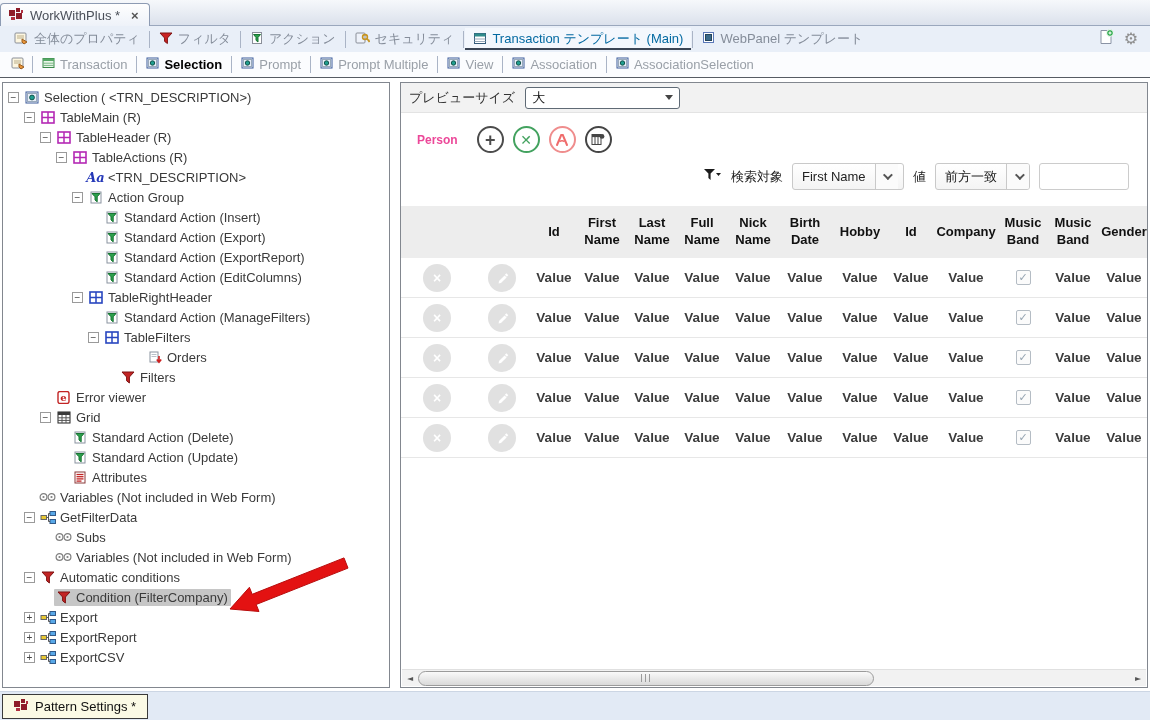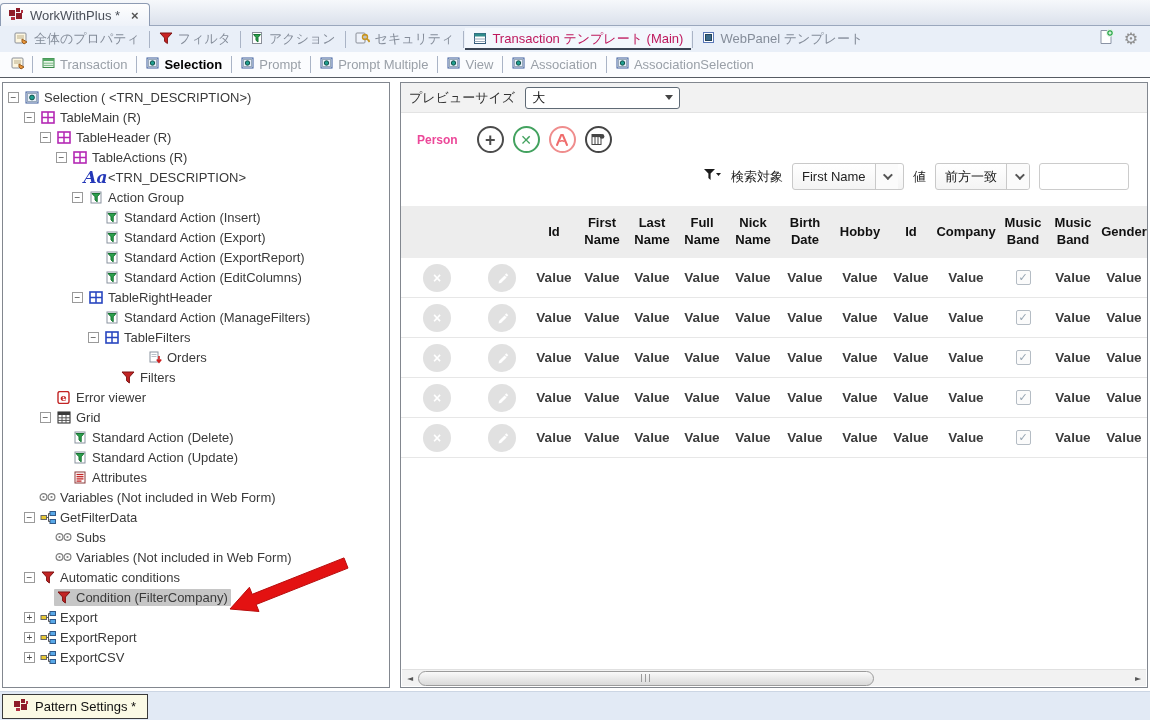--- a/index.html
+++ b/index.html
@@ -16,21 +16,21 @@
   .doc-tab { display:flex; align-items:center; gap:7px; height:23px; margin-bottom:-1px;
     padding:0 10px 0 8px; background:linear-gradient(#fefefe,#eef2f9);
     border:1px solid #8d9bb3; border-bottom:none; border-radius:4px 4px 0 0;
     font-size:13px; color:#4a4f58; }
   .doc-tab .close { color:#555; font-weight:bold; font-size:13px; margin-left:4px; cursor:default; }
 
   
   .toolbar1 { height:26px; background:#e9eff8; display:flex; align-items:center; padding:0 6px; }
   .t1item { display:flex; align-items:center; gap:5px; padding:0 8px; height:24px;
     font-size:13px; color:#858d9a; white-space:nowrap; }
-  .t1item.active { color:#be185d; border-bottom:2px solid #3a4454; height:22px; padding-top:2px; background:#f3f7fd; }
+  .t1item.active { color:#0369a1; border-bottom:2px solid #3a4454; height:22px; padding-top:2px; background:#f3f7fd; }
   .vsep { width:1px; height:17px; background:#aab4c6; margin:0 1px; flex:none; }
   .t1right { margin-left:auto; display:flex; align-items:center; gap:10px; padding-right:6px; }
   .gear { font-family:"DejaVu Sans",sans-serif; font-size:16px; color:#8e8e8e; line-height:1; }
 
   
   .toolbar2 { height:26px; background:#fbfcfe; border-bottom:1px solid #565b63;
     display:flex; align-items:center; padding:0 6px; }
   .t2item { display:flex; align-items:center; gap:5px; padding:0 8px; height:22px;
     font-size:13px; color:#9aa0a8; white-space:nowrap; }
   .t2item.active { color:#000; font-weight:bold; }
@@ -45,21 +45,21 @@
   .tree { padding-top:4px; }
   .trow { display:flex; align-items:center; height:20px; font-size:13px; color:#3a3a3a; white-space:nowrap; }
   .exp { width:11px; height:11px; border:1px solid #9a9a9a; background:#fff; flex:none;
     font-size:10px; line-height:9px; text-align:center; color:#444; margin-right:3px; }
   .exp.none { border:none; background:none; }
   .hl { display:inline-flex; align-items:center; padding:1px 3px 1px 1px; border-radius:1px; }
   .hl.on { background:#c6c6c6; }
   .ticon { width:17px; height:14px; margin-right:4px; display:inline-flex; align-items:center;
     justify-content:center; flex:none; }
   .ticon .aa { font-family:"DejaVu Serif",serif; font-style:italic; font-weight:bold;
-    font-size:17px; color:#2438b8; line-height:1; }
+    font-size:13px; color:#2438b8; line-height:1; }
 
   
   .preview-strip { height:30px; background:#f2f2f2; border-bottom:1px solid #e3e3e3;
     display:flex; align-items:center; gap:10px; padding:0 8px; font-size:13px; color:#333; }
   .combo { width:155px; height:22px; background:#fff; border:1px solid #5f6a75; border-radius:3px;
     display:flex; align-items:center; justify-content:space-between; padding:0 6px; font-size:13px; color:#111; }
   .combo .arr { width:0; height:0; border-left:4px solid transparent; border-right:4px solid transparent;
     border-top:5px solid #444; }
 
   .person-row { display:flex; align-items:center; gap:9px; padding:13px 16px 4px 16px; }

